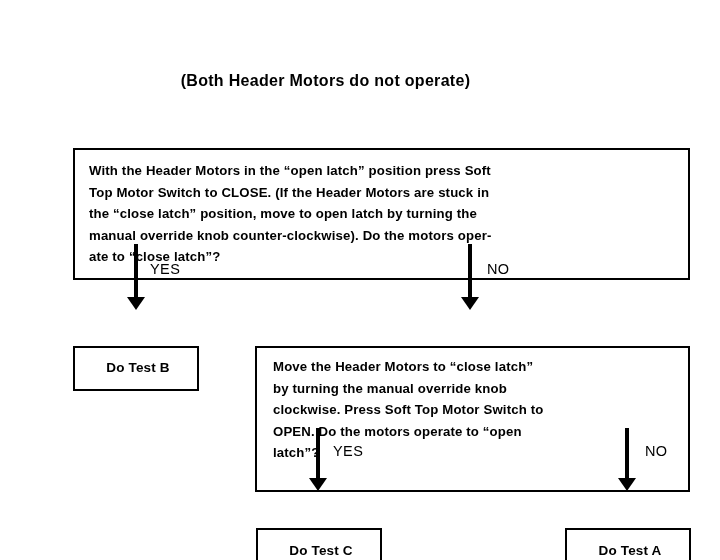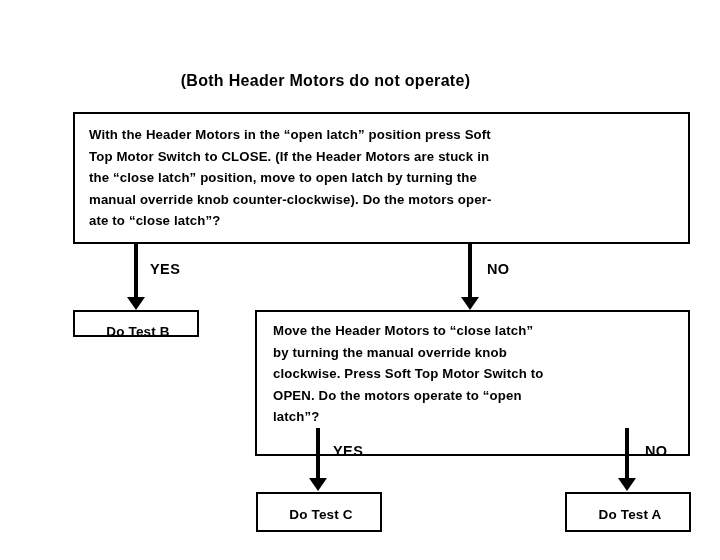--- a/index.html
+++ b/index.html
@@ -49,20 +49,21 @@
     line-height: 22px;
     white-space: nowrap;
   }
 
   
   .box {
     position: absolute;
     box-sizing: border-box;
     border: 2px solid #000000;
     background: #ffffff;
+    margin-top: 36px;
   }
   .box-text {
     font-size: 13.2px;
     font-weight: bold;
     line-height: 21.5px;
     letter-spacing: 0.15px;
     white-space: pre-line;
   }
 
   #box-question-1 {
@@ -75,21 +76,21 @@
     position: absolute;
     left: 14px;
     top: 10px;
     width: 590px;
   }
 
   #box-test-b {
     left: 73px;
     top: 310px;
     width: 126px;
-    height: 27px;
+    height: 45px;
   }
   #box-test-b .box-text {
     position: absolute;
     left: 0;
     top: 9px;
     width: 126px;
     text-align: center;
     font-size: 13.5px;
   }
 
@@ -170,21 +171,21 @@
   #arrow-yes-2 .head  { top: 50px; }
 
   #arrow-no-2 { left: 625px; top: 428px; }
   #arrow-no-2 .shaft { height: 51px; }
   #arrow-no-2 .head  { top: 50px; }
 
   
   .branch-label {
     position: absolute;
     font-size: 14.5px;
-    font-weight: bold;
+    font-weight: normal;
     letter-spacing: 0.4px;
     white-space: nowrap;
   }
   #label-yes-1 { left: 150px; top: 261px; }
   #label-no-1  { left: 487px; top: 261px; }
   #label-yes-2 { left: 333px; top: 443px; }
   #label-no-2  { left: 645px; top: 443px; }
 </style>
 </head>
 <body>

